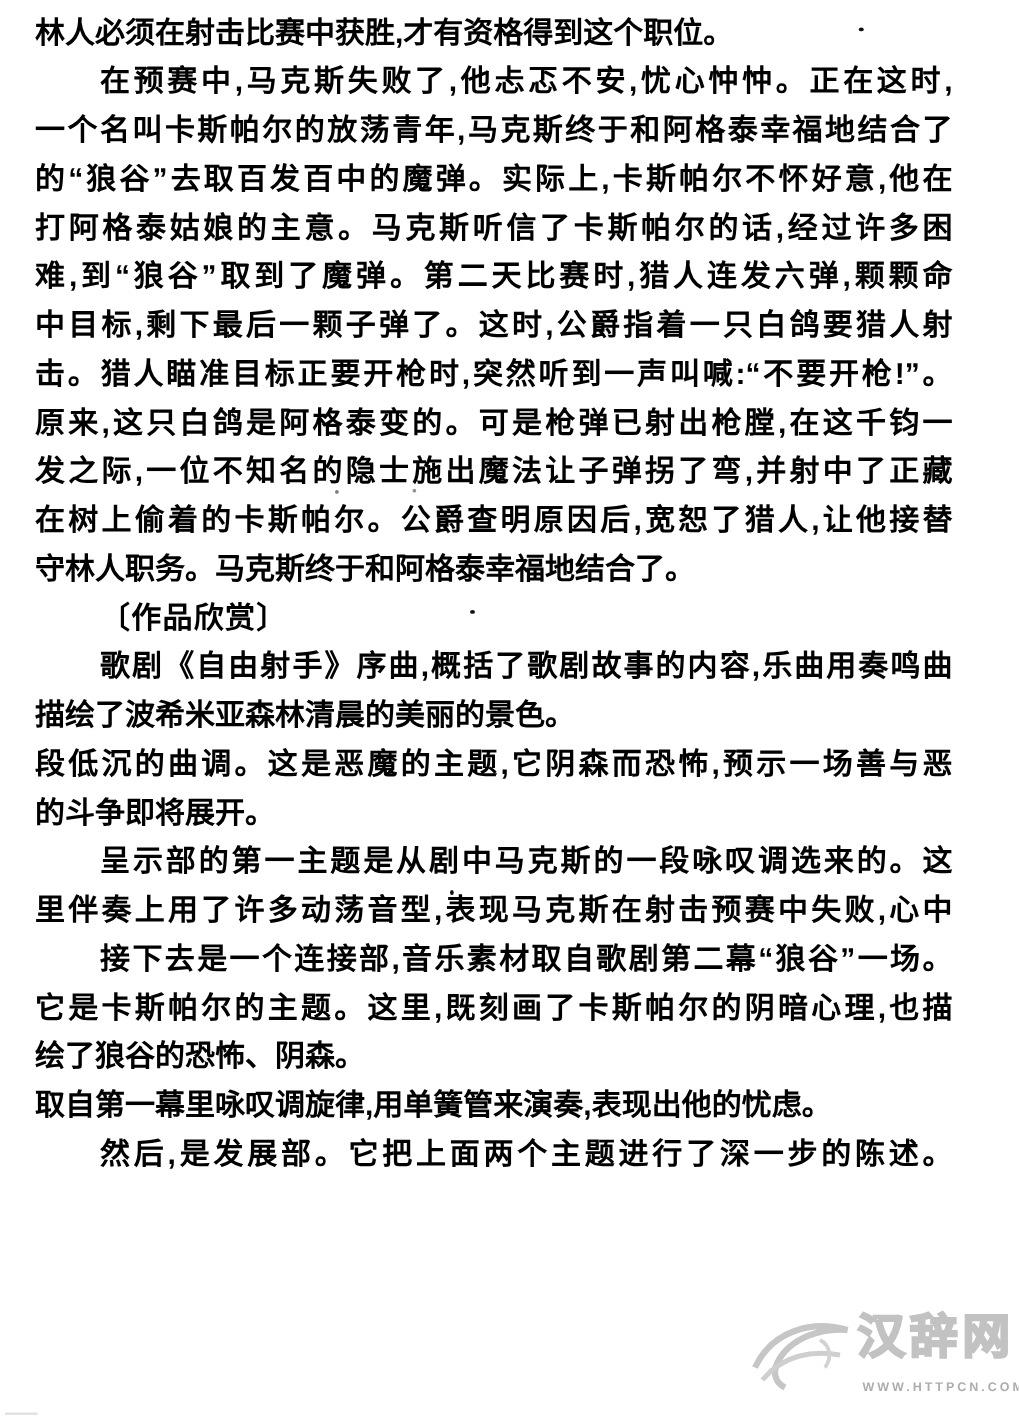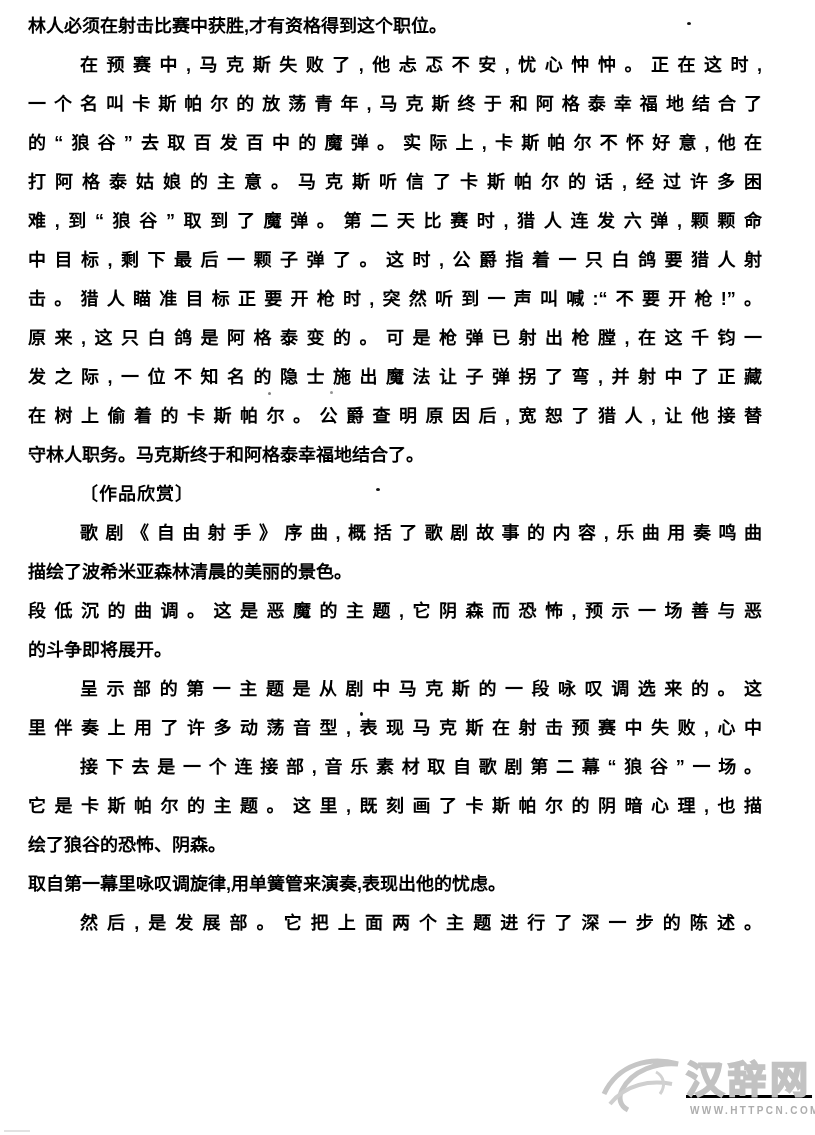--- a/index.html
+++ b/index.html
@@ -12,21 +12,21 @@
     font-family: "Liberation Sans", "DejaVu Sans", sans-serif;
   }
   .text-block {
     position: absolute;
     left: 28px;
     top: 7px;
     width: 734px;
     z-index: 2;
   }
   .line {
-    font-size: 18px;
+    font-size: 24px;
     line-height: 39px;
     height: 39px;
     font-weight: bold;
     color: #000000;
     text-align: left;
     overflow: visible;
   }
   .line.j {
     text-align: justify;
     text-align-last: justify;
@@ -38,21 +38,21 @@
   
   .watermark {
     position: absolute;
     left: 598px;
     top: 1050px;
     width: 215px;
     height: 80px;
     z-index: 1;
     user-select: none;
   }
-  .wm-row { display: flex; align-items: flex-end; text-decoration: underline; }
+  .wm-row { display: flex; align-items: flex-start; }
   .wm-swoosh { flex: 0 0 auto; margin-bottom: -14px; }
   .wm-chars {
     font-size: 38px;
     font-weight: bold;
     line-height: 1.1;
     letter-spacing: 4px;
     color: #f3f3f3;
     -webkit-text-stroke: 2px #c2c2c2;
     white-space: nowrap;
   }

